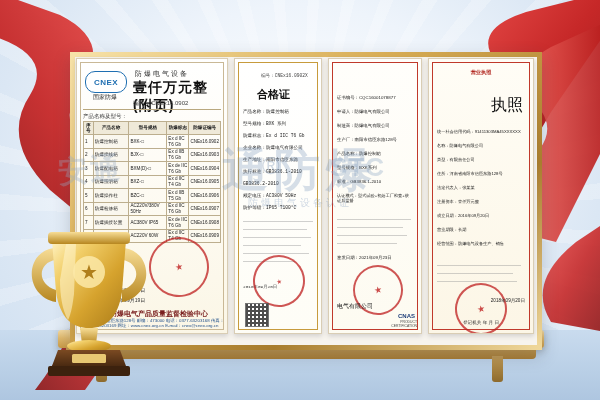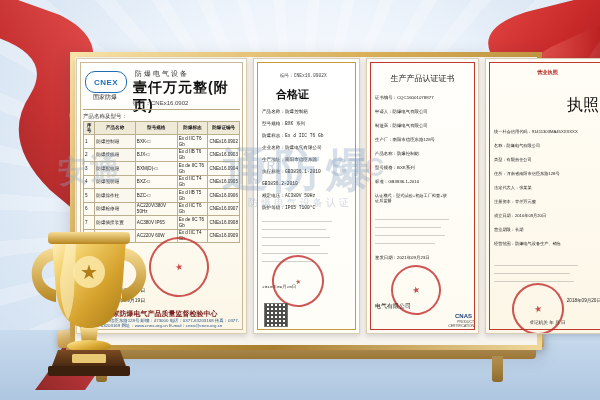--- a/index.html
+++ b/index.html
@@ -68,21 +68,20 @@
   .certs{
     position:absolute;left:76px;top:58px;width:450px;height:276px;
     display:flex;gap:6px;align-items:stretch;
   }
   .cert{
     position:relative;background:#fffdf7;
     border:1px solid #d9cdb4;
     box-shadow:0 2px 5px rgba(40,40,60,.18);
     overflow:hidden;
     flex:0 0 auto;
-    padding-left:19px;
   }
   .c1{width:150px;background:linear-gradient(180deg,#ffffff 0%, #fdfaf0 60%, #fbf6e6 100%);}
   .c2{width:86px;background:linear-gradient(180deg,#ffffff 0%, #fefdf6 100%);font-family:Liberation Mono, monospace;}
   .c3{width:92px;background:linear-gradient(180deg,#fffefb 0%, #fdfbf1 100%);}
   .c4{width:104px;background:linear-gradient(180deg,#fffdf6 0%, #fcf6e6 100%);}
   .cert-border{
     position:absolute;inset:3px;border:1px solid #c9b896;
   }
   .cert-border.red{border:1.5px solid #c0392b;}
   .cert-border.gold{border:1.5px double #c79b3c;}
@@ -358,21 +357,20 @@
 
       <div class="stamp" style="left:18px;top:196px;width:48px;height:48px;">
         <span class="star">★</span>
       </div>
 
       <div class="qr" style="left:10px;bottom:6px;"></div>
     </div>
 
     <div class="cert c3">
       <div class="cert-border red"></div>
-      <div class="ct center" style="left:0;right:0;top:14px;font-size:8px;">生产产品认证证书</div>
 
       <div class="ct" style="left:8px;top:36px;font-size:4.4px;color:#222;">证书编号：CQC16001078877</div>
       <div class="ct" style="left:8px;top:50px;font-size:4.4px;color:#222;">申请人：防爆电气有限公司</div>
       <div class="ct" style="left:8px;top:64px;font-size:4.4px;color:#222;">制造商：防爆电气有限公司</div>
       <div class="ct" style="left:8px;top:78px;font-size:4.4px;color:#222;">生产厂：南阳市信臣东路128号</div>
       <div class="ct" style="left:8px;top:92px;font-size:4.4px;color:#222;">产品名称：防爆控制箱</div>
       <div class="ct" style="left:8px;top:106px;font-size:4.4px;color:#222;">型号规格：BXK系列</div>
       <div class="ct" style="left:8px;top:120px;font-size:4.4px;color:#222;">标准：GB3836.1-2010</div>
       <div class="ct" style="left:8px;top:134px;font-size:4.2px;color:#222;width:76px;line-height:1.3;">认证模式：型式试验+初始工厂检查+获证后监督</div>
 

